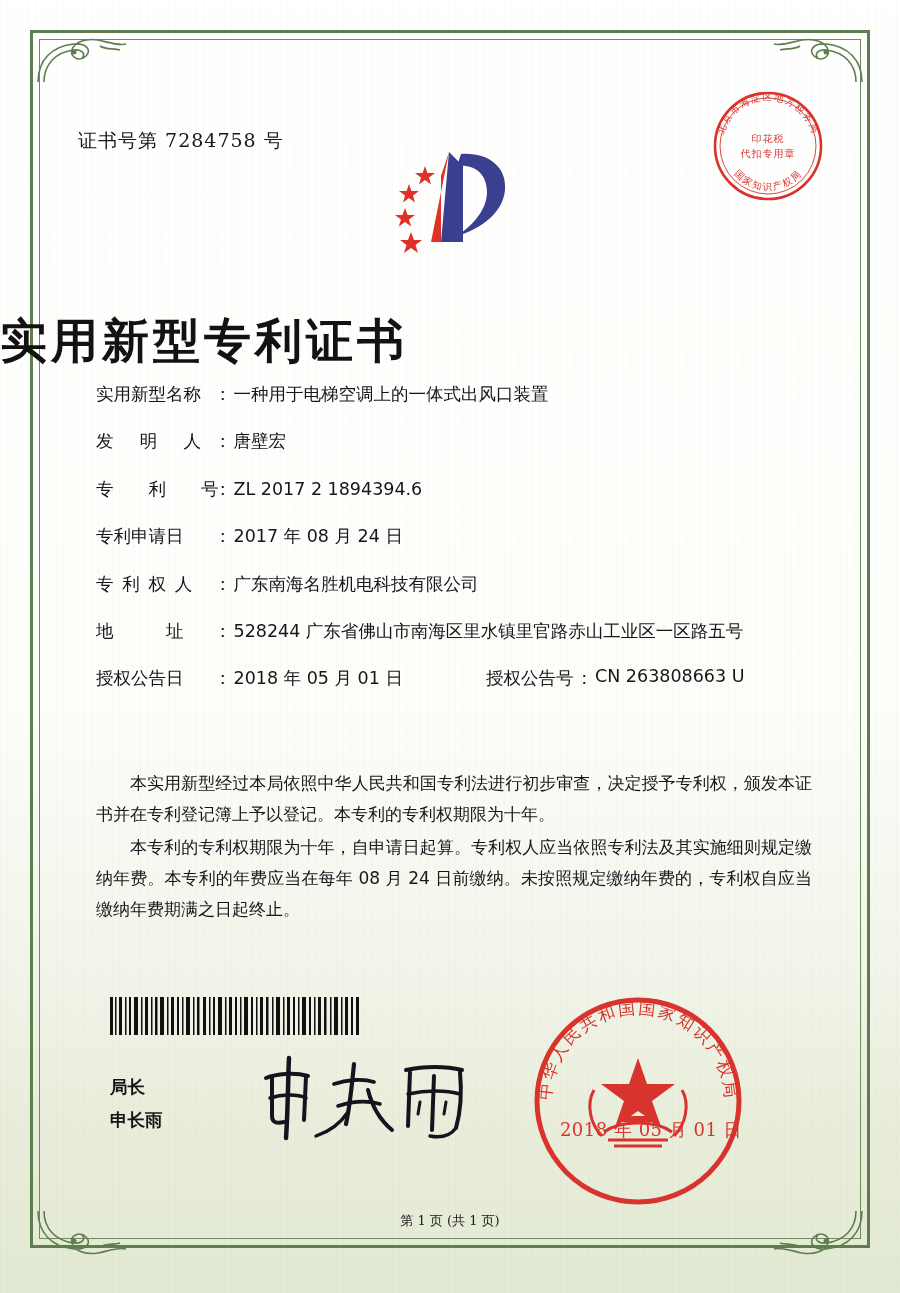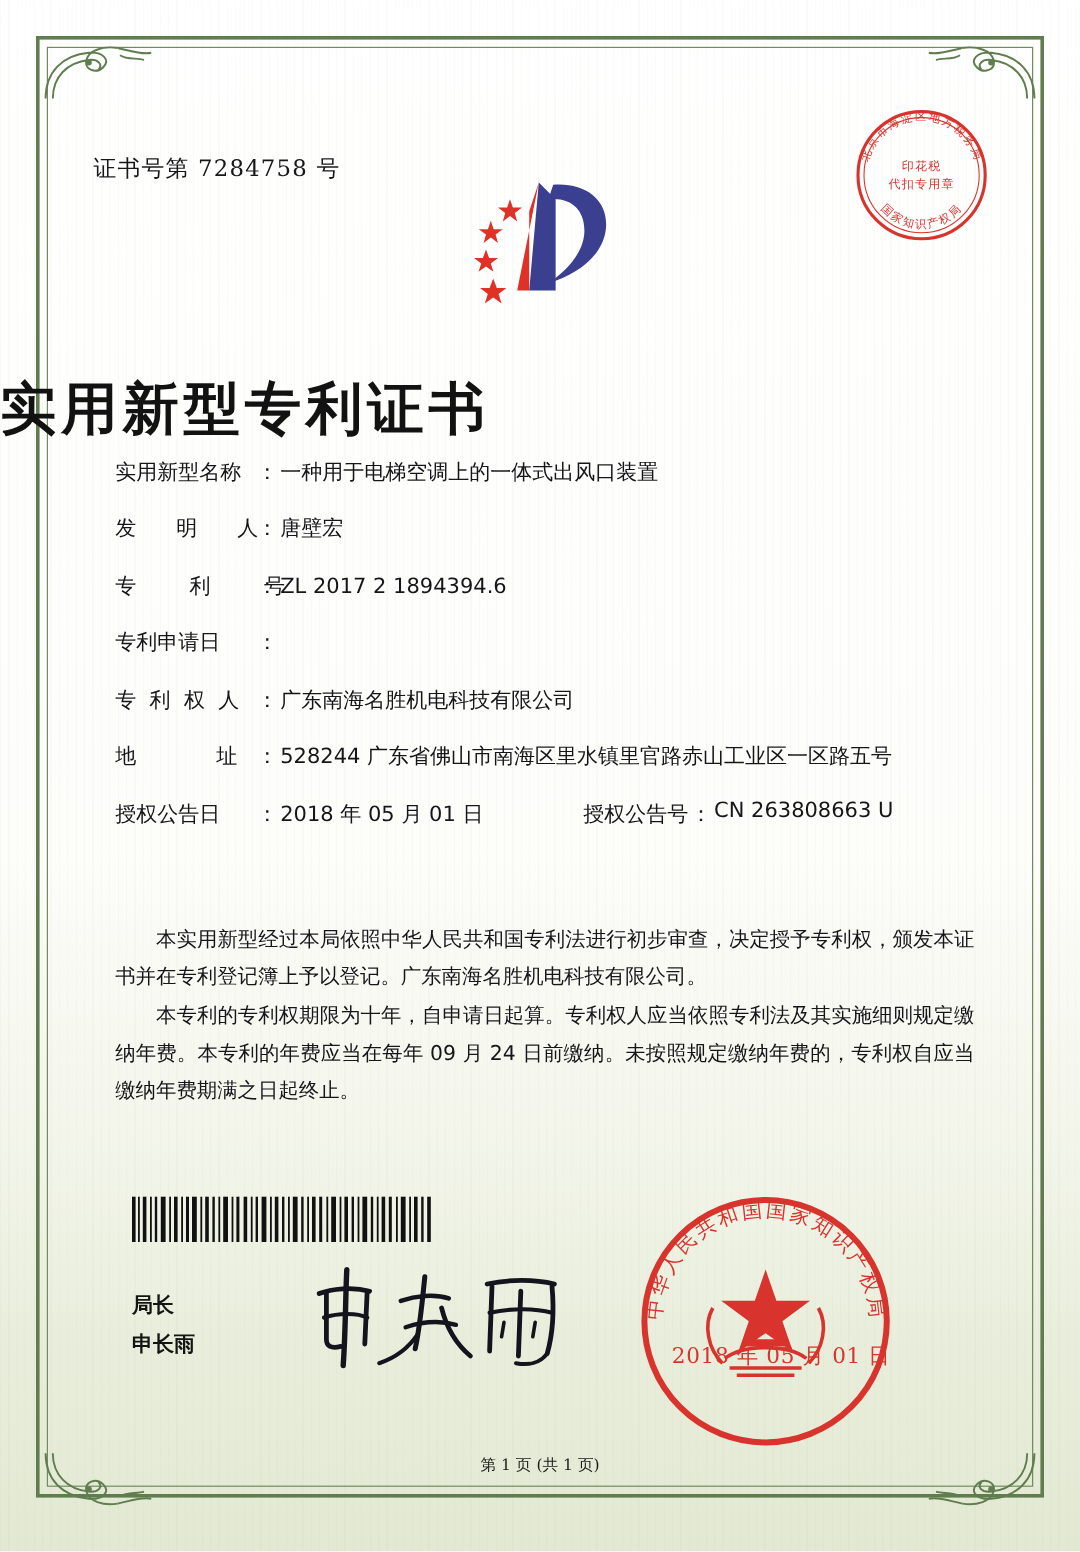--- a/index.html
+++ b/index.html
@@ -101,20 +101,21 @@
     display: flex;
     align-items: flex-start;
     margin-bottom: 22px;
     line-height: 1.45;
   }
   .field-label {
     width: 118px;
     flex: none;
     letter-spacing: 0px;
     white-space: nowrap;
+    font-family: Liberation Serif, serif;
   }
   .field-colon { flex: none; margin-right: 2px; }
   .field-value {
     flex: 1;
     font-family: "DejaVu Sans", "Liberation Sans", sans-serif;
   }
   
   .row-two { display: flex; align-items: flex-start; margin-bottom: 6px; }
   .col-left { display: flex; width: 390px; }
   .col-right { display: flex; justify-content: center; }
@@ -298,20 +299,21 @@
         <span>利</span>&nbsp;&nbsp;&nbsp;&nbsp;&nbsp;&nbsp;&nbsp;
         <span>号</span>
       </span>
       <span class="field-colon">：</span>
       <span class="field-value latin">ZL 2017 2 1894394.6</span>
     </div>
 
     <div class="field-row">
       <span class="field-label">专利申请日</span>
       <span class="field-colon">：</span>
+      <span class="field-value">2017 年 08 月 24 日</span>
     </div>
 
     <div class="field-row">
       <span class="field-label">
         <span>专</span>&nbsp;
         <span>利</span>&nbsp;
         <span>权</span>&nbsp;
         <span>人</span>
       </span>
       <span class="field-colon">：</span>
@@ -335,22 +337,22 @@
       </div>
       <div class="col-right">
         <span class="field-label">授权公告号</span>
         <span class="field-colon">：</span>
         <span class="field-value latin">CN 263808663 U</span>
       </div>
     </div>
   </div>
 
   <div id="body-text">
-    <p>本实用新型经过本局依照中华人民共和国专利法进行初步审查，决定授予专利权，颁发本证书并在专利登记簿上予以登记。广东南海名胜机电科技有限公司。</p>
-    <p>本专利的专利权期限为十年，自申请日起算。专利权人应当依照专利法及其实施细则规定缴纳年费。本专利的年费应当在每年 09 月 24 日前缴纳。未按照规定缴纳年费的，专利权自应当缴纳年费期满之日起终止。</p>
+    <p>本实用新型经过本局依照中华人民共和国专利法进行初步审查，决定授予专利权，颁发本证书并在专利登记簿上予以登记。本专利的专利权期限为十年。</p>
+    <p>本专利的专利权期限为十年，自申请日起算。专利权人应当依照专利法及其实施细则规定缴纳年费。本专利的年费应当在每年 08 月 24 日前缴纳。未按照规定缴纳年费的，专利权自应当缴纳年费期满之日起终止。</p>
   </div>
 
   <div id="barcode">
     <svg viewBox="0 0 250 38" preserveAspectRatio="none">
       <g fill="#111">
         <rect x="0" y="0" width="3" height="38"></rect>
           <rect x="5" y="0" width="1.5" height="38"></rect>
         <rect x="9" y="0" width="3" height="38"></rect>
           <rect x="15" y="0" width="1.5" height="38"></rect>
         <rect x="19" y="0" width="2" height="38"></rect>

